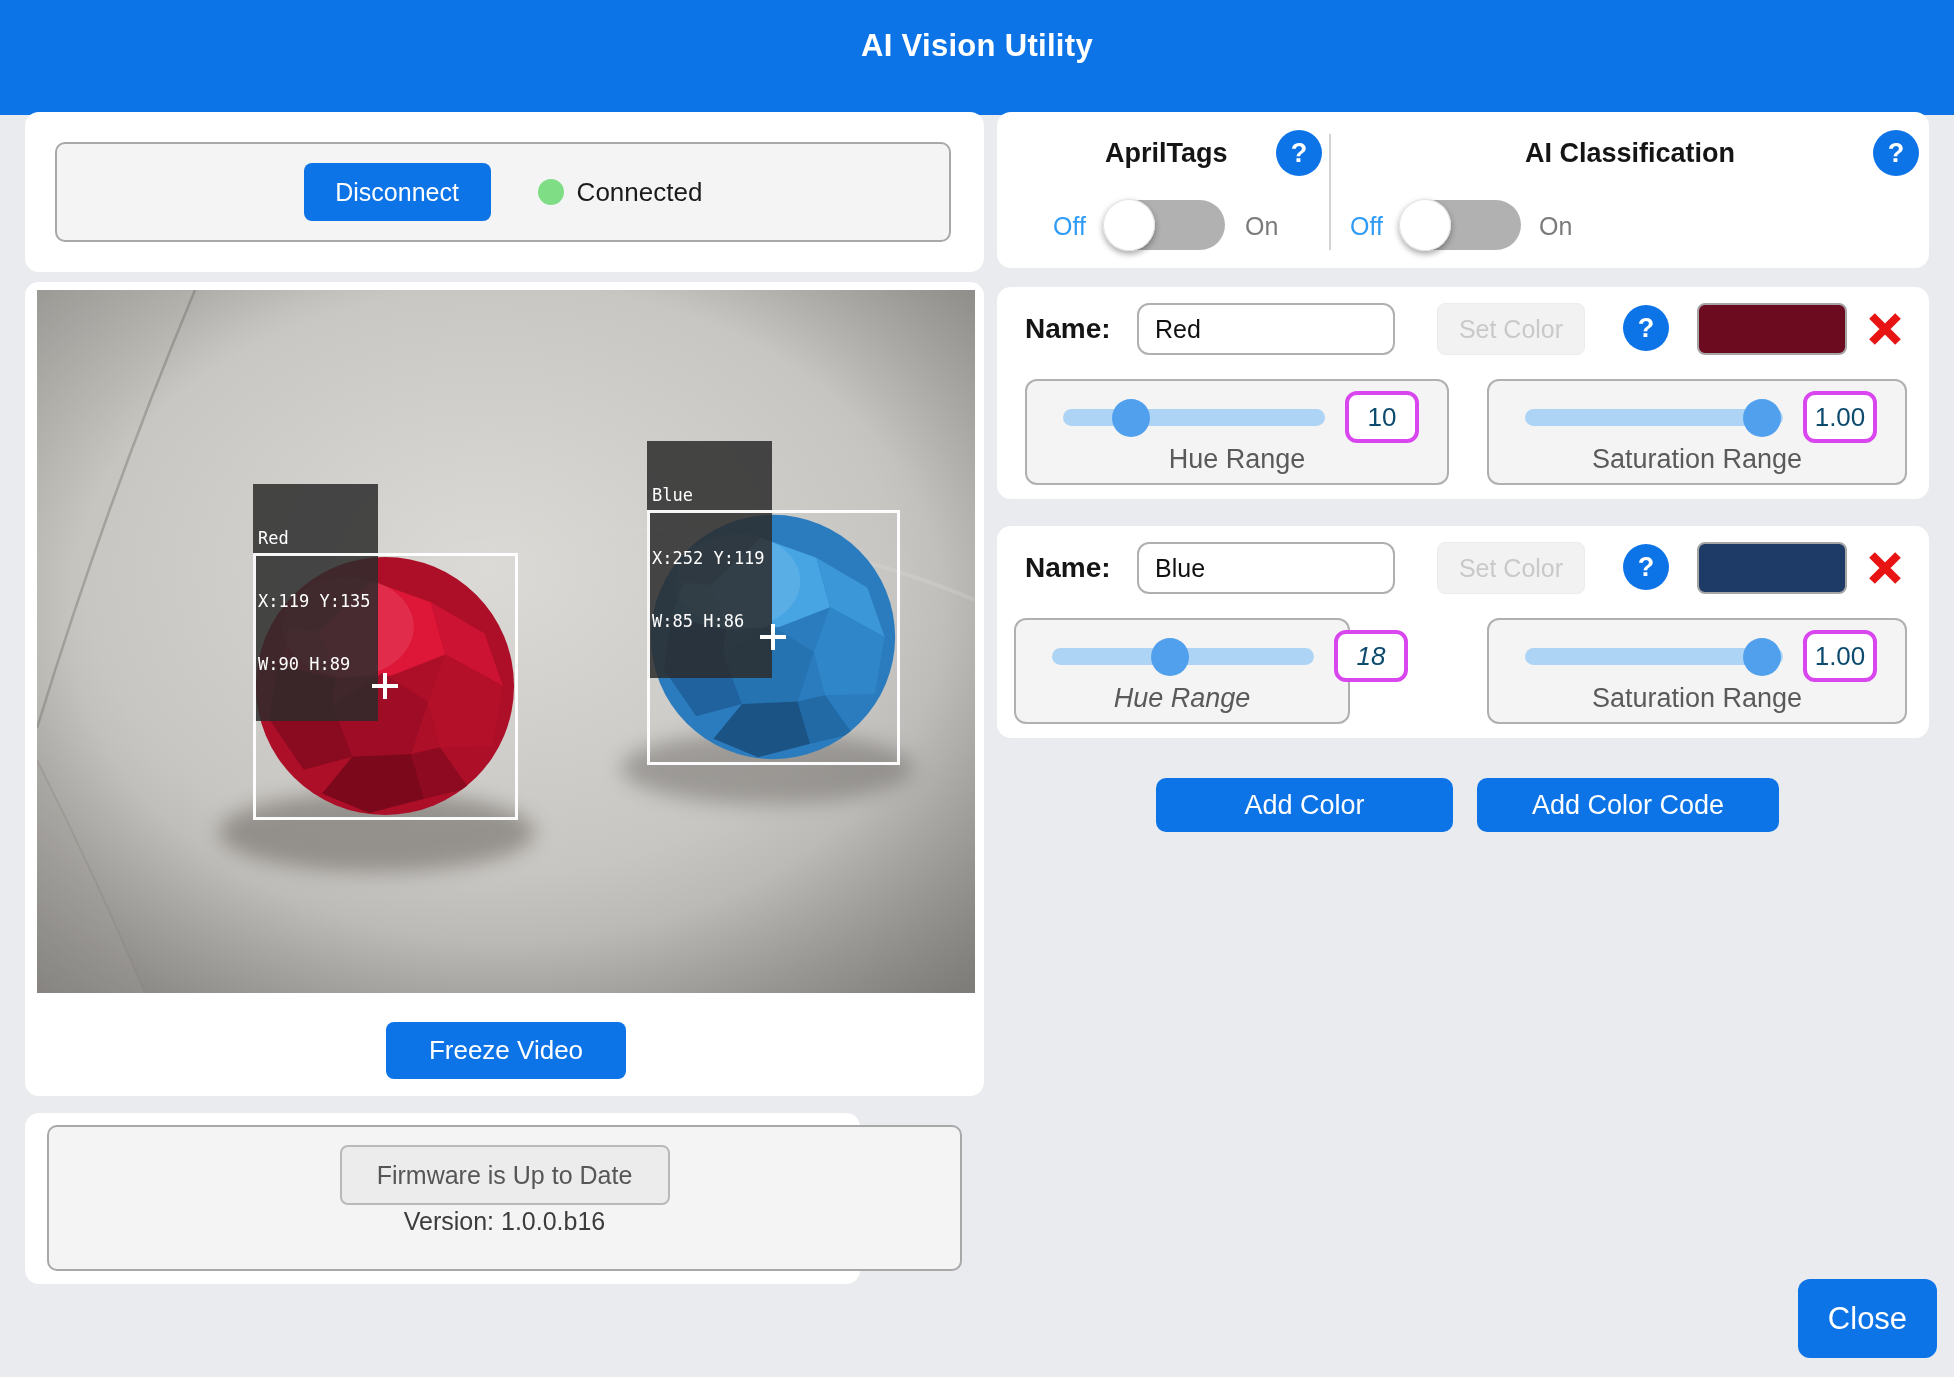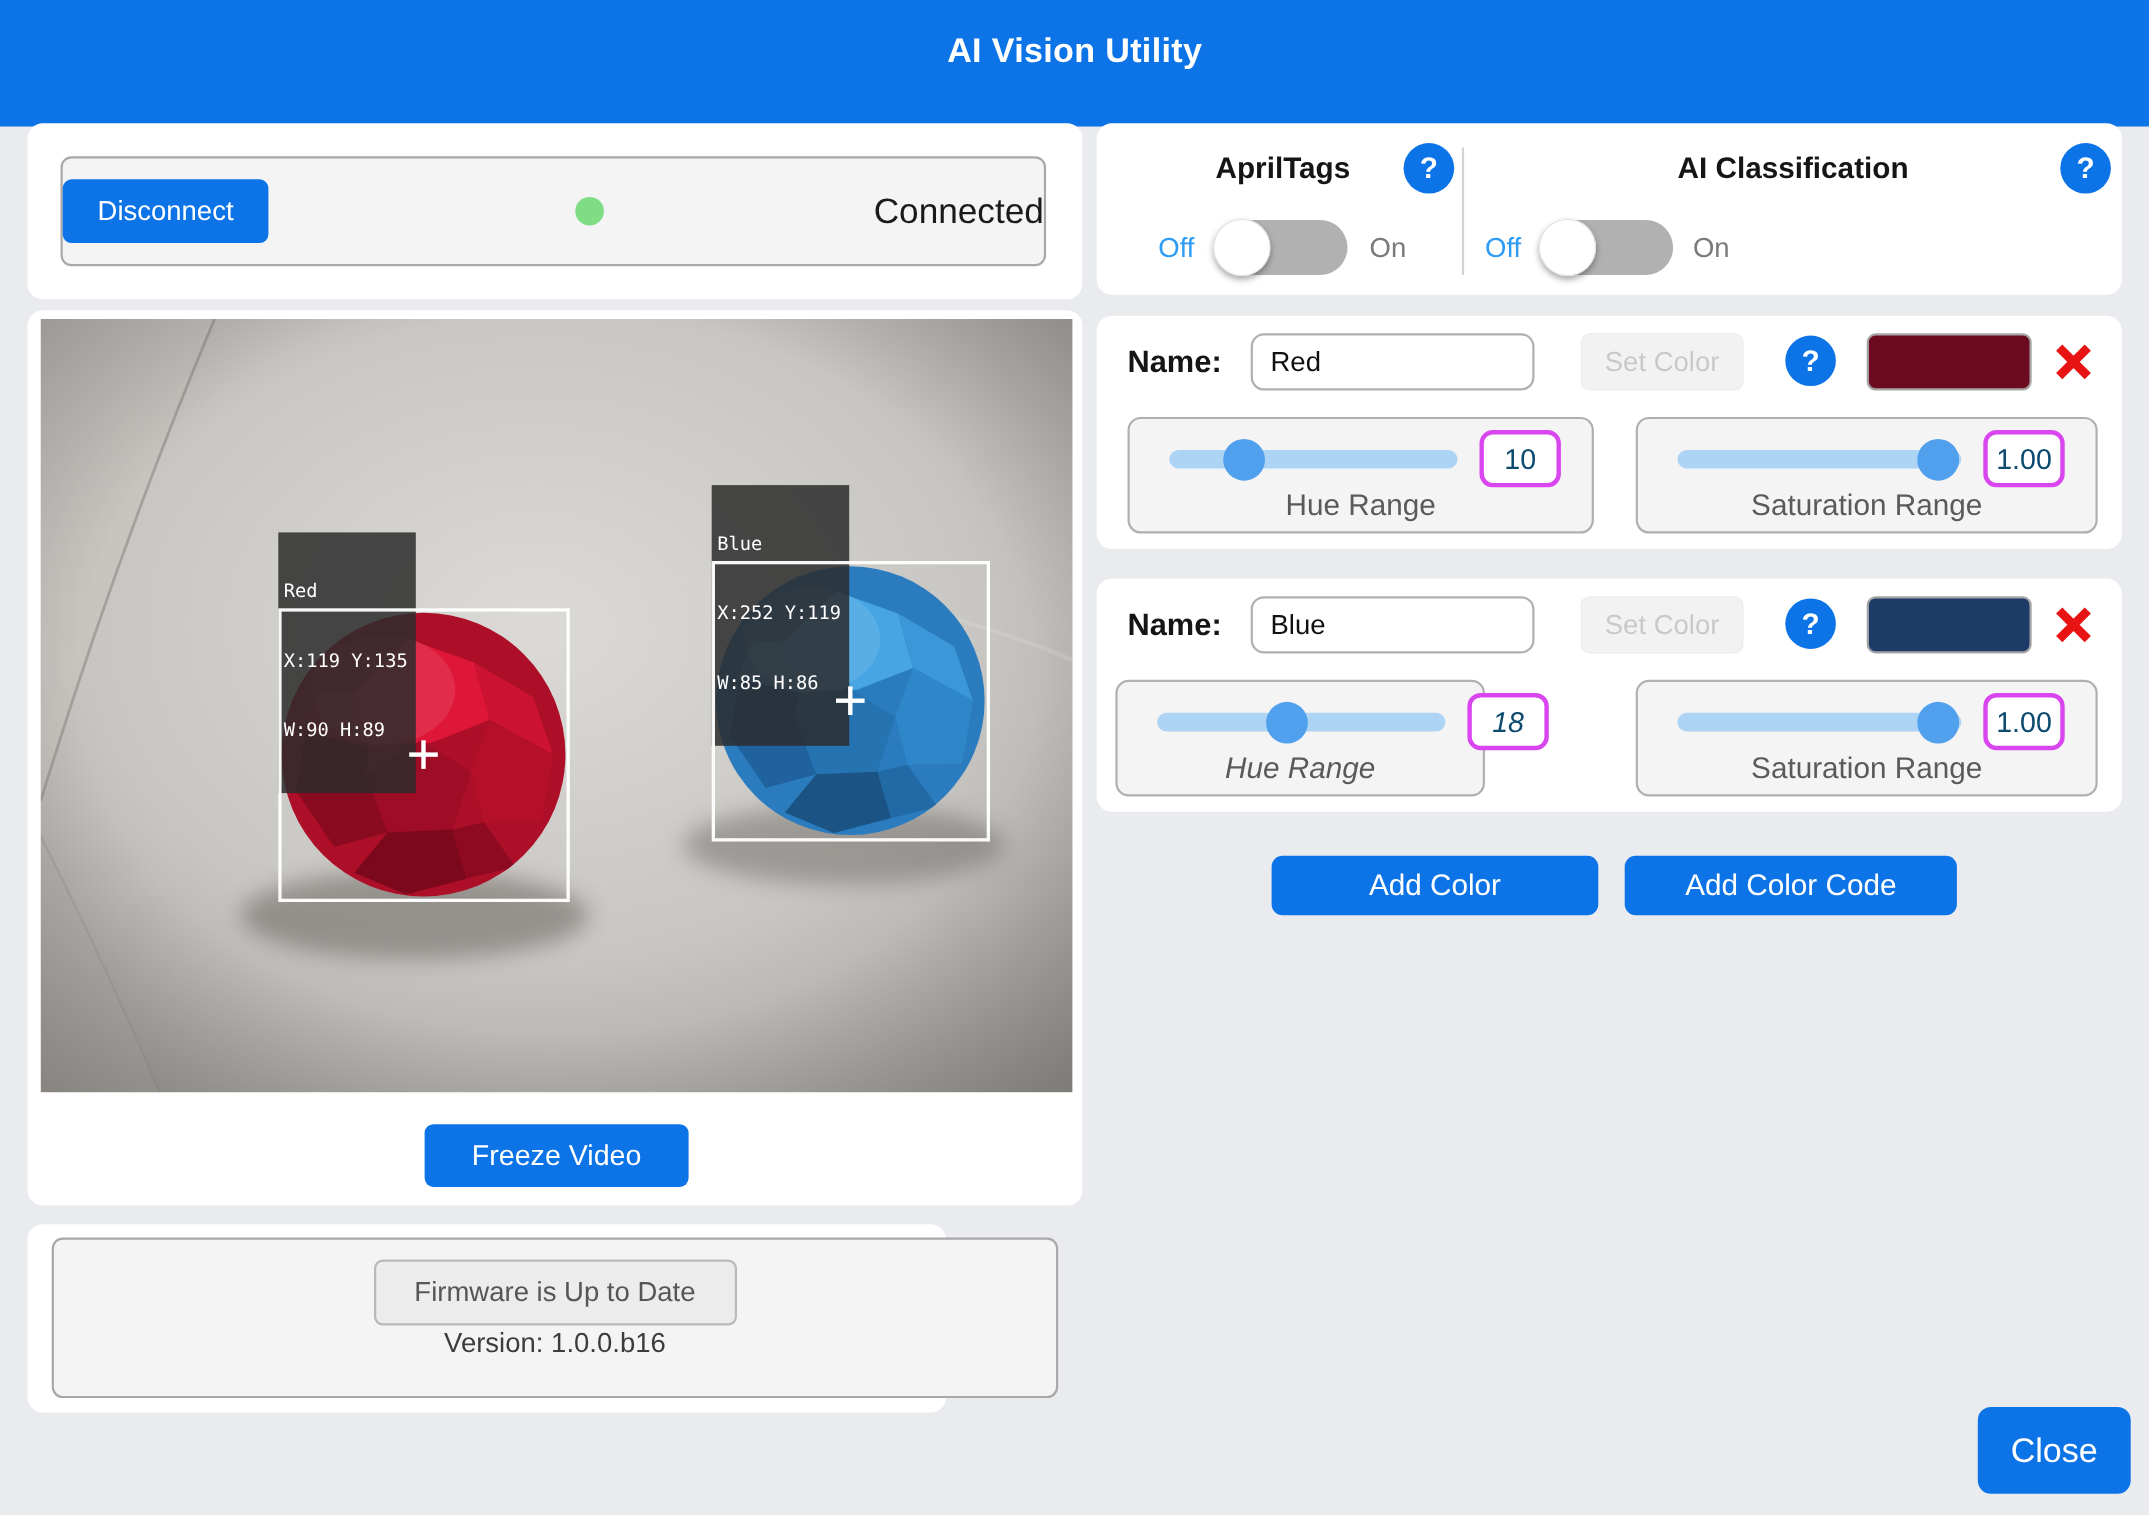--- a/index.html
+++ b/index.html
@@ -21,21 +21,21 @@
   .inner{position:absolute;background:#f4f4f4;border:2px solid #a8a8a8;border-radius:10px;box-sizing:border-box;}
   .btn{
     display:flex;align-items:center;justify-content:center;
     background:#0d74e7;color:#fff;border:none;border-radius:8px;
     font-family:"Liberation Sans",sans-serif;cursor:pointer;
   }
   
   #conn-inner{display:flex;align-items:center;justify-content:center;}
   #disconnect{width:187px;height:58px;font-size:25px;}
   .dot{width:26px;height:26px;border-radius:50%;margin-left:47px;margin-right:13px;}
-  .conn-text{font-size:32px;color:#1a1a1a;}
+  .conn-text{font-size:26px;color:#1a1a1a;}
   
   #video{position:absolute;left:12px;top:8px;width:938px;height:703px;background:#bdbbb7;overflow:hidden;}
   .det-box{position:absolute;border:3px solid rgba(255,255,255,.96);box-sizing:border-box;}
   .det-label{
     position:absolute;background:rgba(44,44,44,.85);color:#fff;
     font-family:"DejaVu Sans Mono",monospace;font-size:17px;line-height:21px;
     padding:2px 7px 4px 5px;white-space:pre;
   }
   .cross{position:absolute;width:26px;height:26px;transform:translate(-50%,-50%);}
   .cross::before{content:"";position:absolute;left:0;top:11px;width:26px;height:4px;background:#fff;}
@@ -107,21 +107,21 @@
   #close{position:absolute;left:1798px;top:1279px;width:139px;height:79px;font-size:31px;border-radius:12px;}
 </style>
 </head>
 <body>
 
 <div class="header">
   <div class="title">AI Vision Utility</div>
 </div>
 
 <div class="card" style="left:25px;top:112px;width:959px;height:160px;">
-  <div class="inner" id="conn-inner" style="left:30px;top:30px;width:896px;height:100px;justify-content:space-between;">
+  <div class="inner" id="conn-inner" style="left:30px;top:30px;width:896px;height:100px;">
     <button class="btn" id="disconnect">Disconnect</button>
     <span class="dot" style="background-color: rgb(126, 221, 133);"></span>
     <span class="conn-text">Connected</span>
   </div>
 </div>
 
 <div class="card" style="left:25px;top:282px;width:959px;height:814px;">
   <div id="video">
     
     <svg width="938" height="703" viewBox="0 0 938 703">

